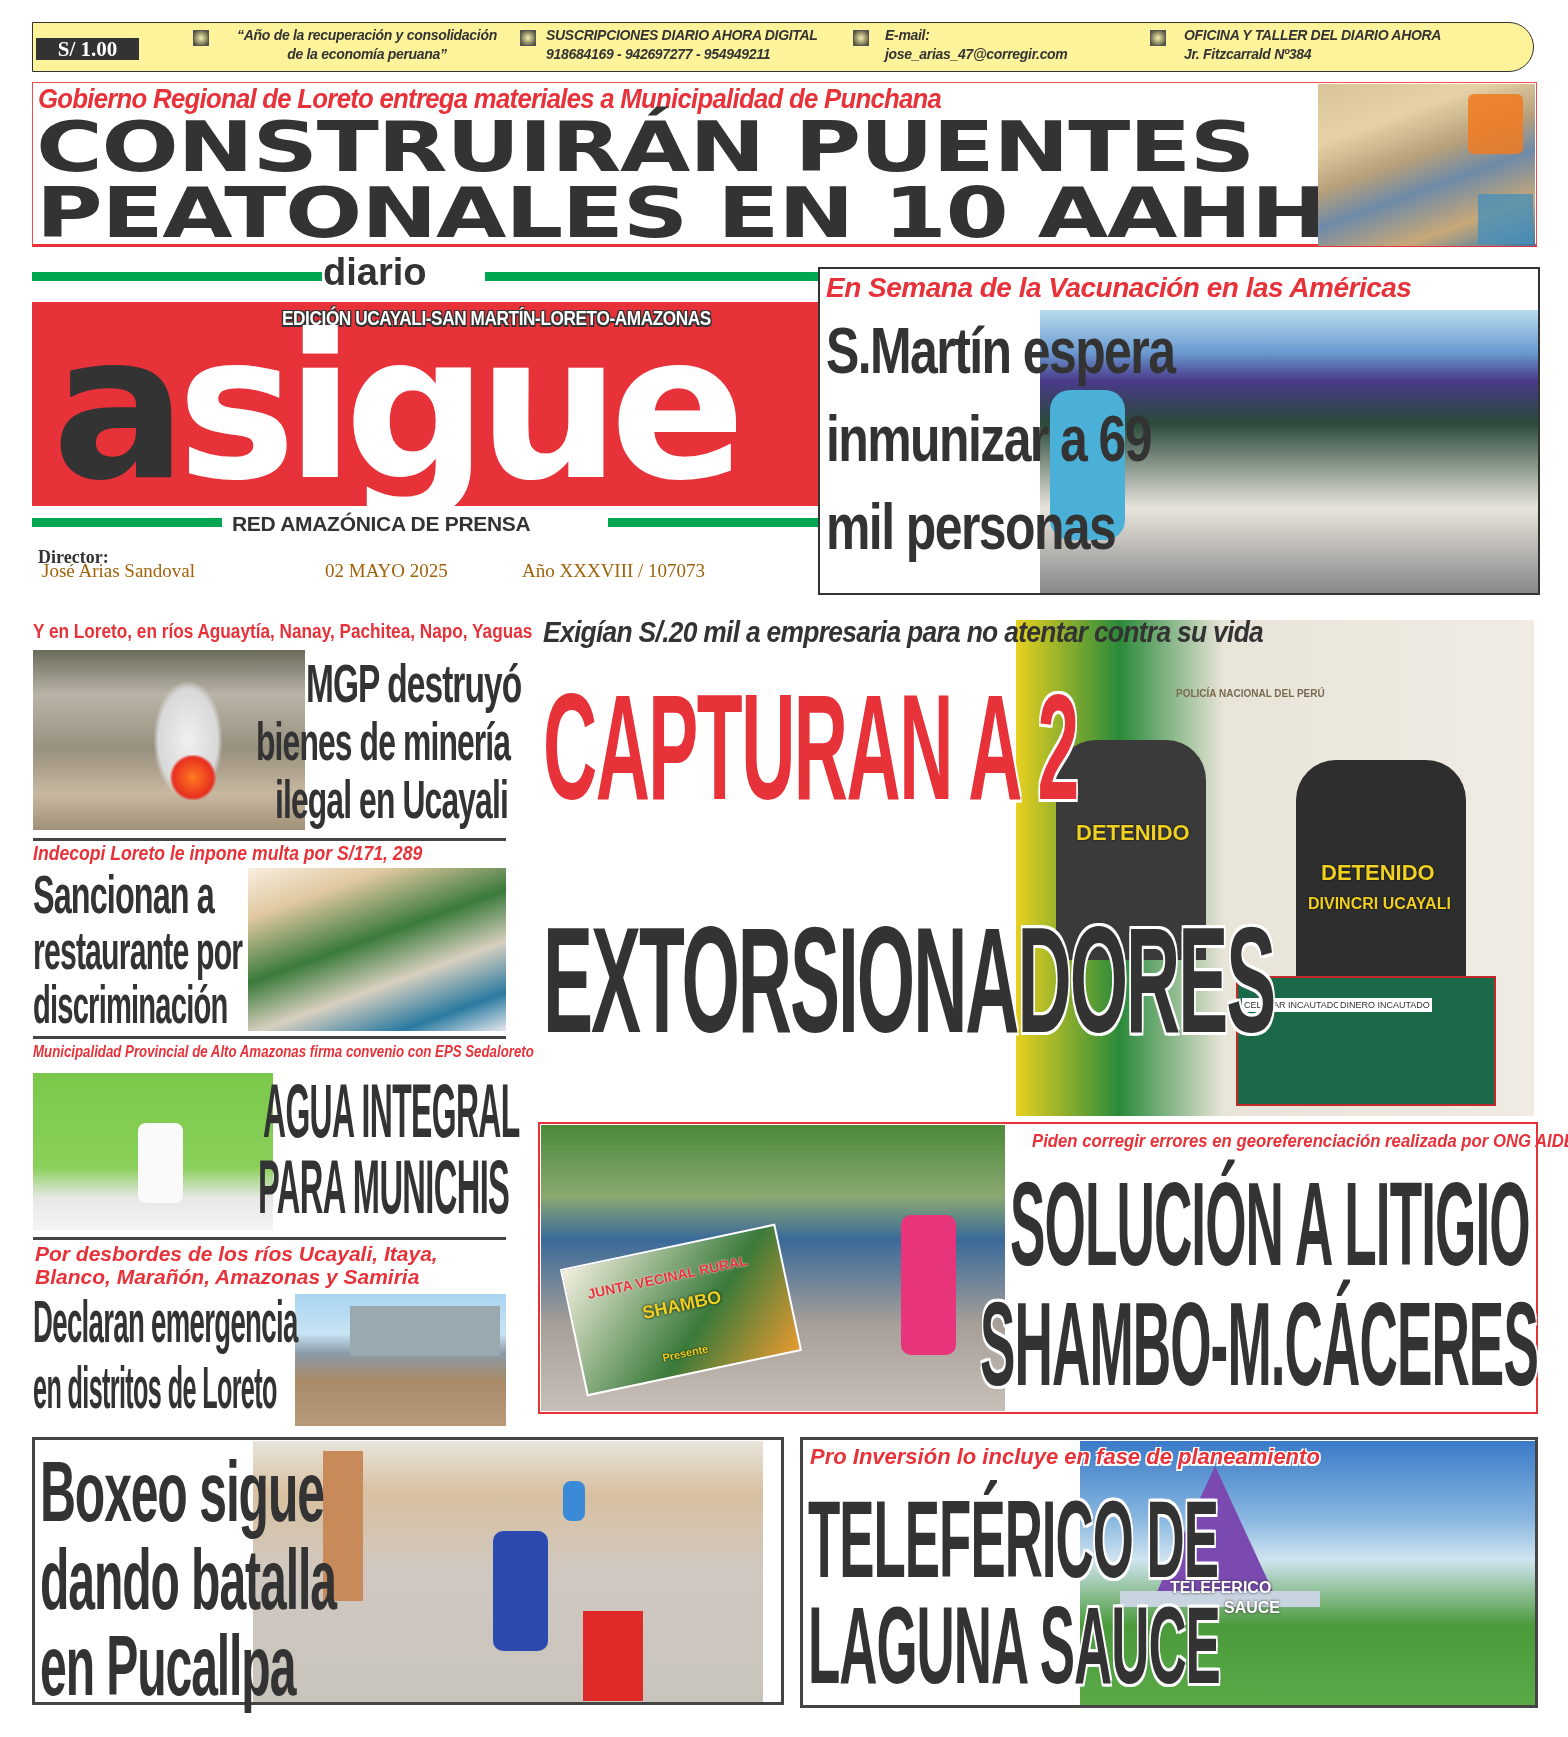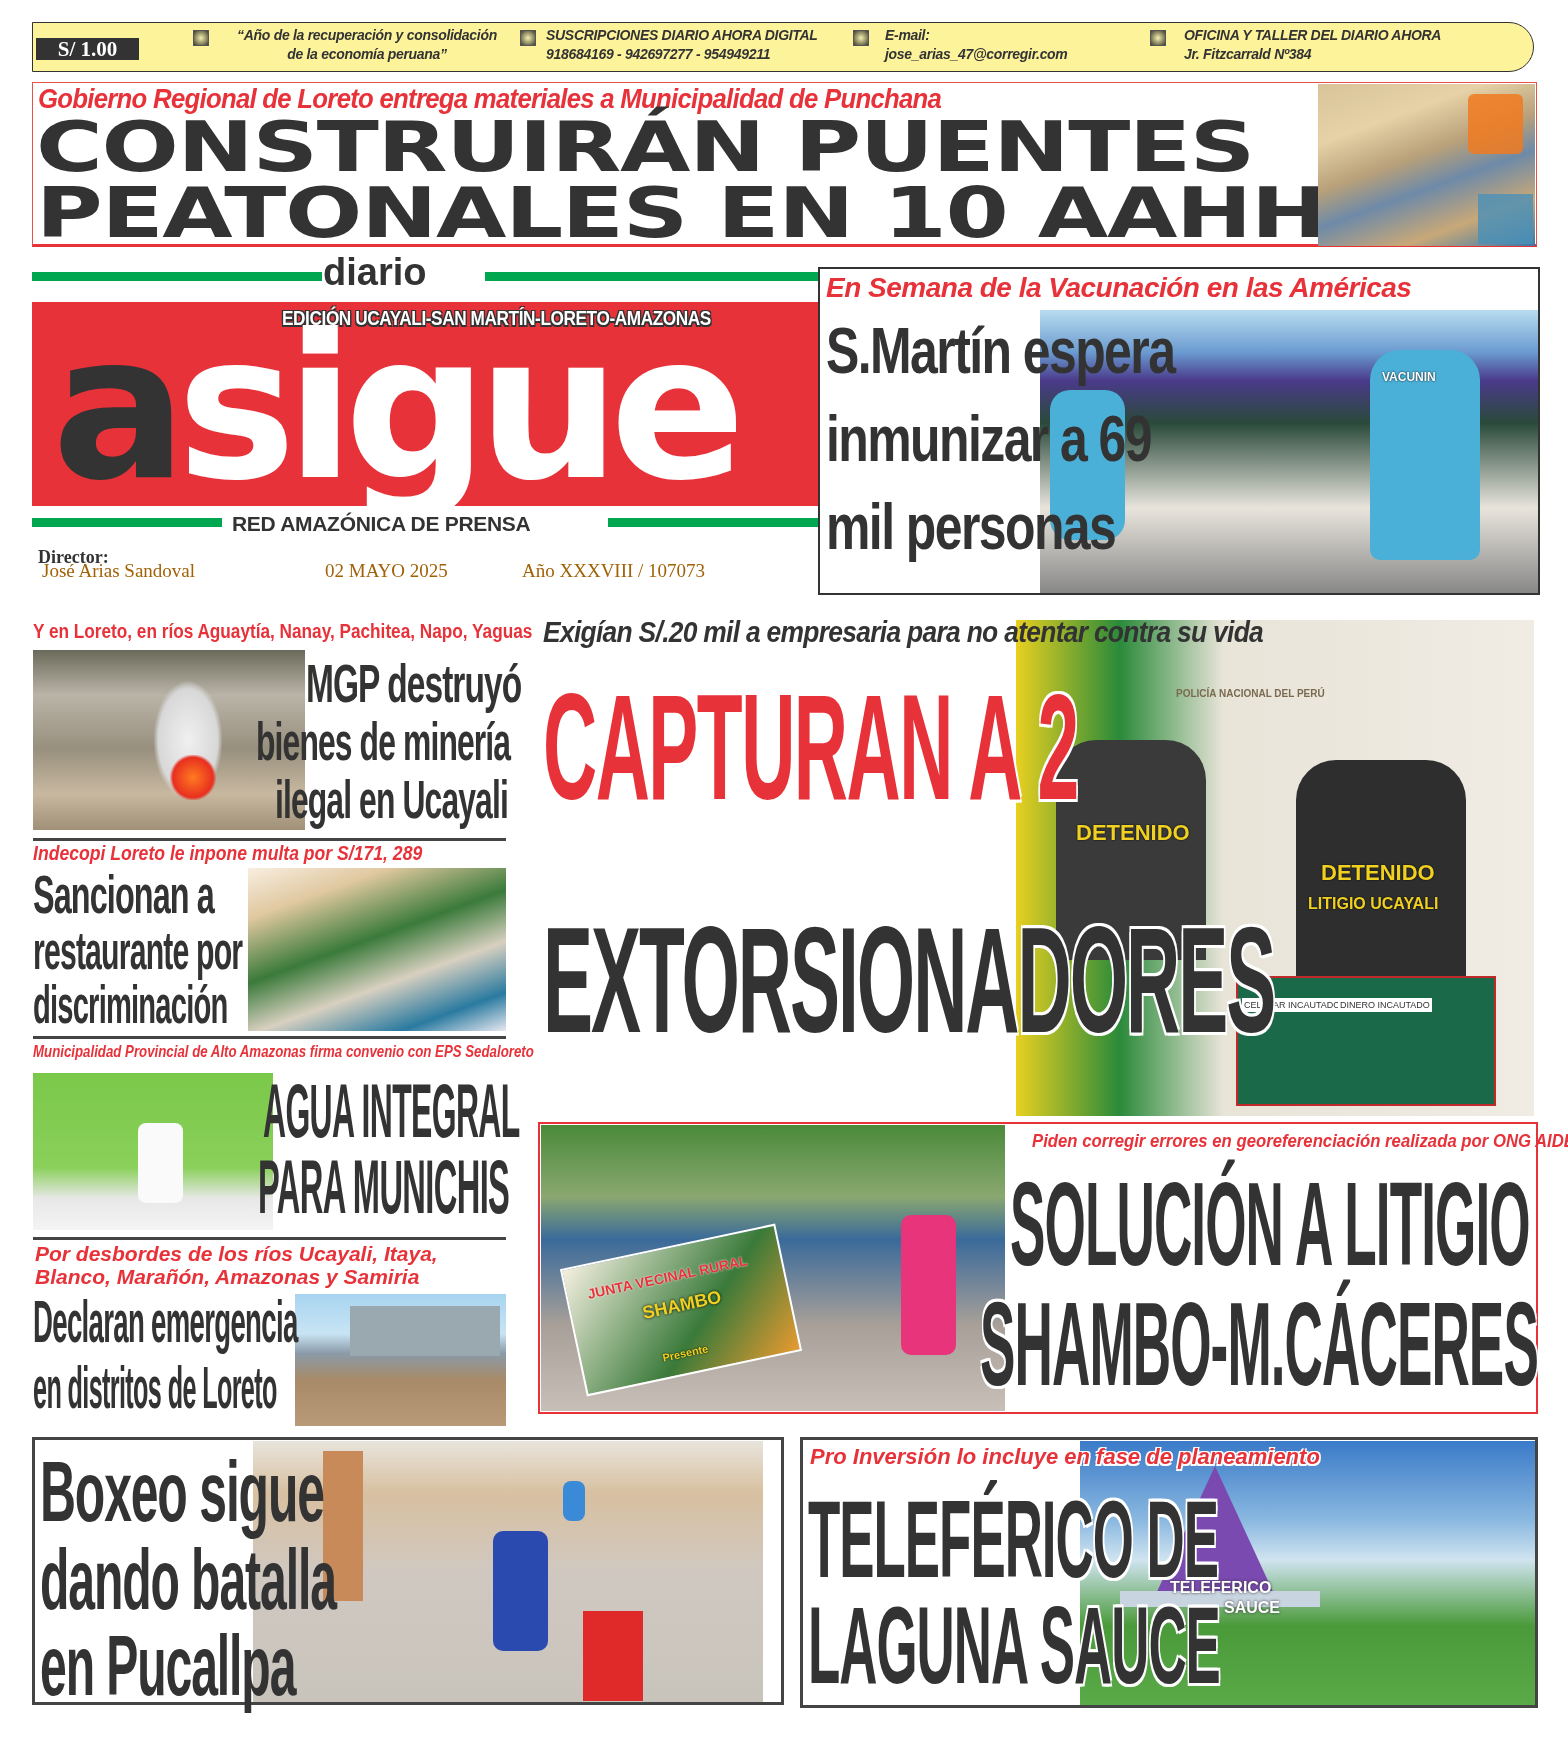--- a/index.html
+++ b/index.html
@@ -112,23 +112,20 @@
 <div class="abs green-bar" style="left:608px;top:518px;width:210px;"></div>
 
 <div class="abs dir-label">Director:</div>
 <div class="abs meta" style="left:42px;">José Arias Sandoval</div>
 <div class="abs meta" style="left:325px;">02 MAYO 2025</div>
 <div class="abs meta" style="left:522px;">Año XXXVIII / 107073</div>
 
 <div class="abs vac-box"></div>
 <div class="abs vac-kicker">En Semana de la Vacunación en las Américas</div>
 <div class="abs photo" style="left:1040px;top:310px;width:498px;height:283px;background:linear-gradient(180deg,#b8dcef 0%,#6a9ad0 15%,#4a3a8a 25%,#2a4a3a 40%,#e8e4dc 70%,#888 100%);">
-  <div class="abs" style="left:330px;top:40px;width:110px;height:210px;background:#4ab0d8;border-radius:30px 30px 10px 10px;">
-    <div class="ph-label" style="left:12px;top:20px;">VACUNIN</div>
-  </div>
   <div class="abs" style="left:10px;top:80px;width:75px;height:150px;background:#4ab0d8;border-radius:20px;"></div>
 </div>
 <div class="abs vac-title" style="top:316px;">S.Martín espera</div>
 <div class="abs vac-title" style="top:404px;">inmunizar a 69</div>
 <div class="abs vac-title" style="top:492px;">mil personas</div>
 
 <div class="abs kicker-red-upright" style="left:33px;top:620px;font-size:20px;transform:scaleX(0.86);transform-origin:left;">Y en Loreto, en ríos Aguaytía, Nanay, Pachitea, Napo, Yaguas</div>
 <div class="abs photo" style="left:33px;top:650px;width:272px;height:180px;background:linear-gradient(180deg,#6a6a5a 0%,#bab4a8 25%,#98907e 55%,#c8b8a0 80%,#a09078 100%);">
   <div class="abs" style="left:120px;top:30px;width:70px;height:120px;background:radial-gradient(ellipse,#f0f0f0 0%,#d8d8d8 60%,transparent 70%);"></div>
   <div class="abs" style="left:135px;top:105px;width:50px;height:45px;background:radial-gradient(circle,#ff7a20 0%,#e83020 60%,transparent 70%);"></div>
@@ -162,21 +159,21 @@
 </div>
 <div class="abs hl-condensed" style="left:33px;top:1290px;font-size:60px;line-height:64px;transform:scaleX(0.46);">Declaran emergencia</div>
 <div class="abs hl-condensed" style="left:33px;top:1356px;font-size:60px;line-height:64px;transform:scaleX(0.42);">en distritos de Loreto</div>
 
 <div class="abs photo" style="left:1016px;top:620px;width:518px;height:496px;background:linear-gradient(90deg,#e8d020 0%,#2a8a3a 20%,#e8e4d8 40%,#f0ece4 100%);">
   <div class="abs" style="left:40px;top:120px;width:150px;height:220px;background:#3a3a3a;border-radius:40px 40px 0 0;">
     <div class="ph-label" style="left:20px;top:80px;color:#f0d020;font-size:22px;">DETENIDO</div>
   </div>
   <div class="abs" style="left:280px;top:140px;width:170px;height:240px;background:#2e2e2e;border-radius:40px 40px 0 0;">
     <div class="ph-label" style="left:25px;top:100px;color:#f0d020;font-size:22px;">DETENIDO</div>
-    <div class="ph-label" style="left:12px;top:135px;color:#f0d020;font-size:16px;">LITIGIO UCAYALI</div>
+    <div class="ph-label" style="left:12px;top:135px;color:#f0d020;font-size:16px;">DIVINCRI UCAYALI</div>
   </div>
   <div class="abs" style="left:160px;top:68px;font-size:10px;color:#7a6a50;font-weight:bold;">POLICÍA NACIONAL DEL PERÚ</div>
   <div class="abs" style="left:220px;top:356px;width:260px;height:130px;background:#1a6a4a;border:2px solid #c02a2a;">
     <div class="abs" style="left:4px;top:20px;background:#fff;color:#333;font-size:9px;padding:2px;">CELULAR INCAUTADO</div>
     <div class="abs" style="left:100px;top:20px;background:#fff;color:#333;font-size:9px;padding:2px;">DINERO INCAUTADO</div>
   </div>
 </div>
 <div class="abs main-kicker">Exigían S/.20 mil a empresaria para no atentar contra su vida</div>
 <div class="abs capturan" style="text-shadow:-3px -3px 0 #fff,3px -3px 0 #fff,-3px 3px 0 #fff,3px 3px 0 #fff;">CAPTURAN A 2</div>
 <div class="abs extors" style="text-shadow:-3px -3px 0 #fff,3px -3px 0 #fff,-3px 3px 0 #fff,3px 3px 0 #fff;">EXTORSIONADORES</div>

